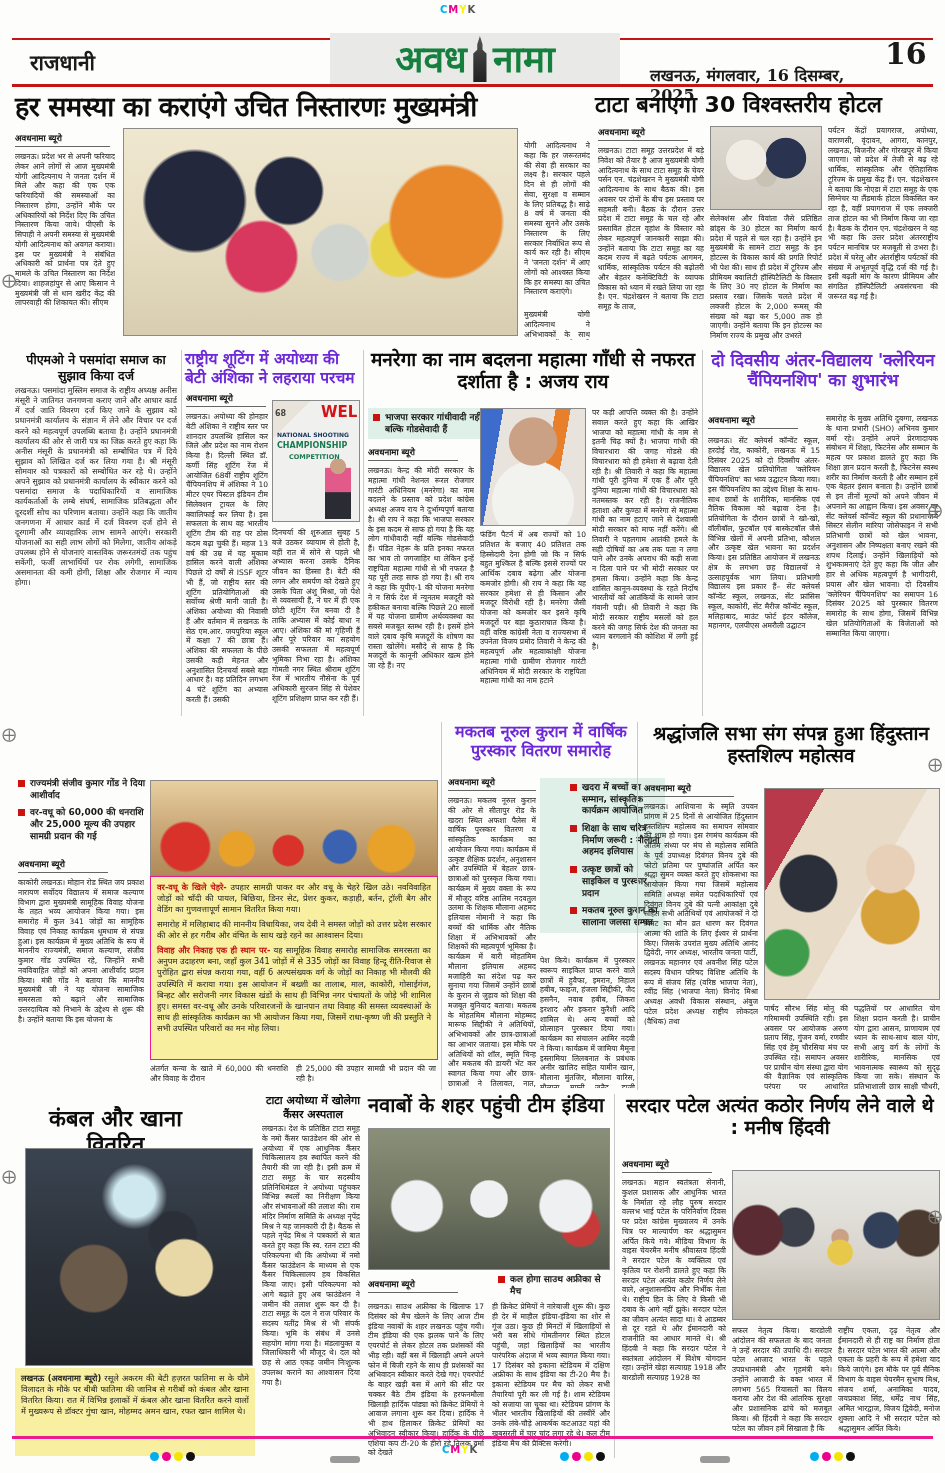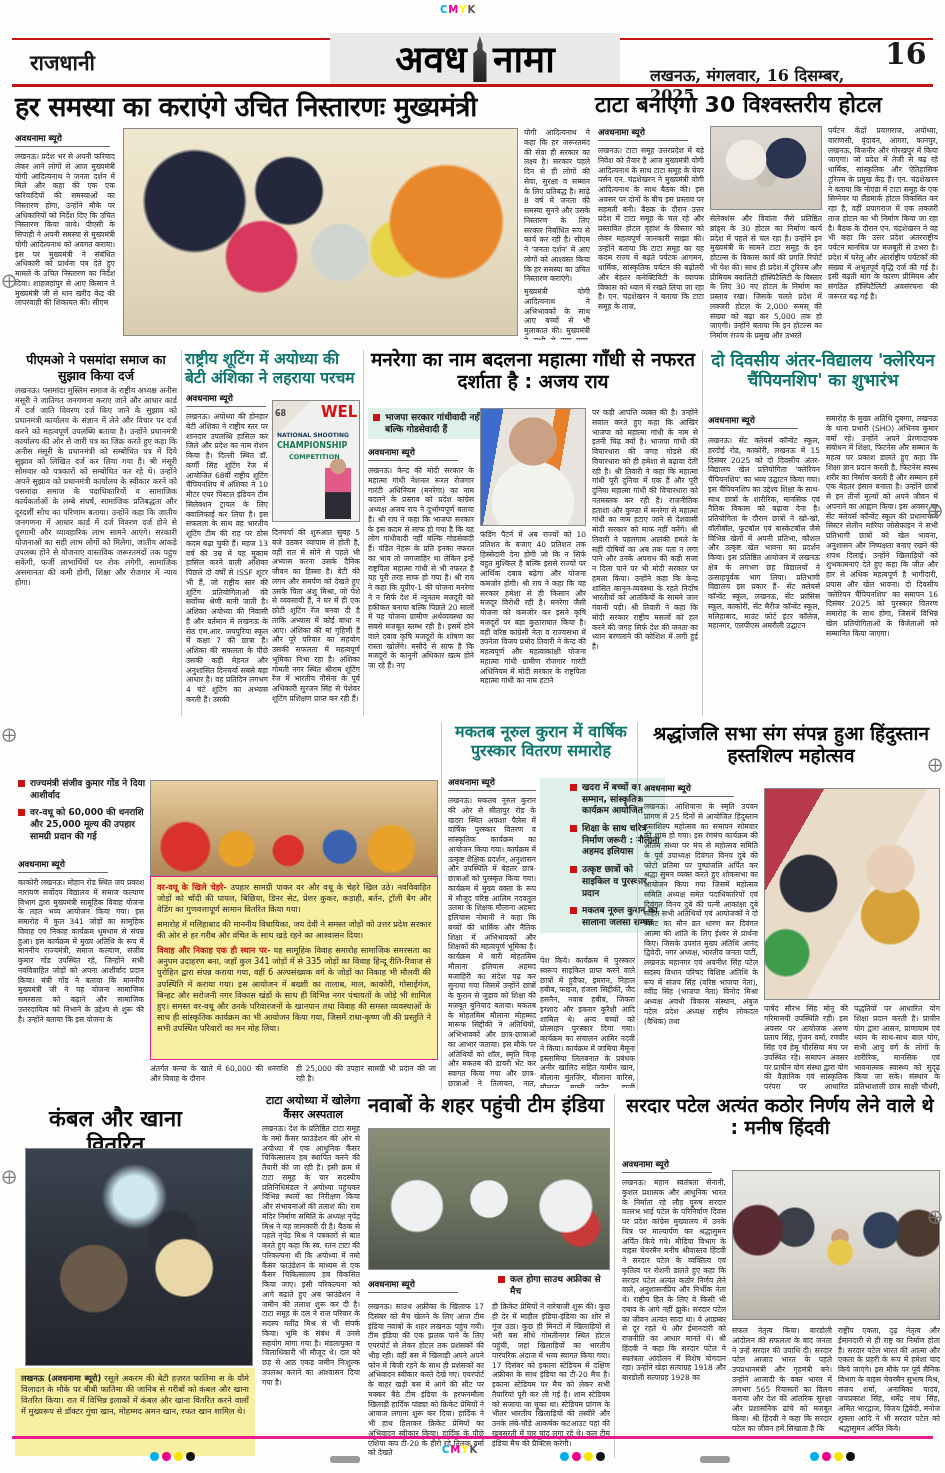--- a/index.html
+++ b/index.html
@@ -1,34 +1,34 @@
 <!DOCTYPE html>
 <html><head>
 <meta charset="utf-8">
 <style>
   html,body{margin:0;padding:0;background:#fff;}
   .page{position:relative;width:945px;height:1473px;background:#fdfdfb;font-family:"DejaVu Sans",sans-serif;overflow:hidden;color:#1a1a1a;}
   .abs{position:absolute;}
   .rule-red{background:#c41515;}
   .rule-pink{background:#ec1a8e;}
   .body-text{font-size:7.5px;line-height:1.3;text-align:justify;color:#222;}
-  .body-text p{margin:0 0 3px 0;}
+  .body-text p{margin:13px 0 3px 0;}
   .headline-xl{font-weight:bold;font-size:27px;line-height:1.12;color:#0d0d0d;letter-spacing:-0.5px;}
   .headline-lg{font-weight:bold;font-size:19px;line-height:1.18;color:#0d0d0d;text-align:center;}
-  .headline-md{font-weight:bold;font-size:16.5px;line-height:1.2;color:#0f766e;text-align:center;}
+  .headline-md{font-weight:bold;font-size:16.5px;line-height:1.2;color:#6d28d9;text-align:center;}
   .headline-sm{font-weight:bold;font-size:11px;line-height:1.25;color:#0d0d0d;text-align:center;}
   .byline{font-weight:bold;font-size:8.5px;color:#111;border-bottom:1.5px solid #666;padding-bottom:3px;}
   .photo{border:1px solid #8a8a8a;box-sizing:border-box;}
   .bullet-item{display:flex;gap:5px;font-weight:bold;font-size:9px;line-height:1.3;margin-bottom:6px;text-align:left;}
   .sq{flex:0 0 auto;width:7px;height:7px;background:#cc1111;margin-top:2px;}
   .hl{background:#def0e8;padding:4px 5px;}
   .cap-yellow{background:#f8f0a0;border:1.5px solid #ec1a8e;font-size:8.2px;line-height:1.35;text-align:justify;padding:5px 6px;box-sizing:border-box;color:#222;}
   .cap-lead{color:#c41515;font-weight:bold;}
   .masthead{background:#e9e9e7;display:flex;align-items:center;justify-content:center;gap:2px;}
-  .masthead .word{color:#000000;font-weight:bold;font-size:37px;line-height:1;font-family:"DejaVu Sans",sans-serif;}
+  .masthead .word{color:#15803d;font-weight:bold;font-size:37px;line-height:1;font-family:"DejaVu Sans",sans-serif;}
   .minaret{width:22px;height:46px;background:linear-gradient(180deg,#555 0%,#333 60%,#222 100%);clip-path:polygon(50% 0,62% 18%,62% 30%,80% 38%,80% 100%,20% 100%,20% 38%,38% 30%,38% 18%);}
   .cmyk{font-weight:bold;font-size:10px;letter-spacing:1px;}
   .cmyk .c{color:#00aeef}.cmyk .m{color:#ec008c}.cmyk .y{color:#fff200}.cmyk .k{color:#555}
   .reg{color:#777;font-size:14px;}
   .dots span{display:inline-block;width:9px;height:9px;border-radius:50%;margin-right:3px;}
   .d-c{background:#00aeef}.d-m{background:#ec008c}.d-y{background:#f5e400}.d-k{background:#111}
   .dash{display:inline-block;width:30px;height:7px;border-radius:3px;background:#9a9a9a;}
   .vsep{width:1px;background:#c9c9c9;}
   .red-first{color:#c41515;}
 </style>

